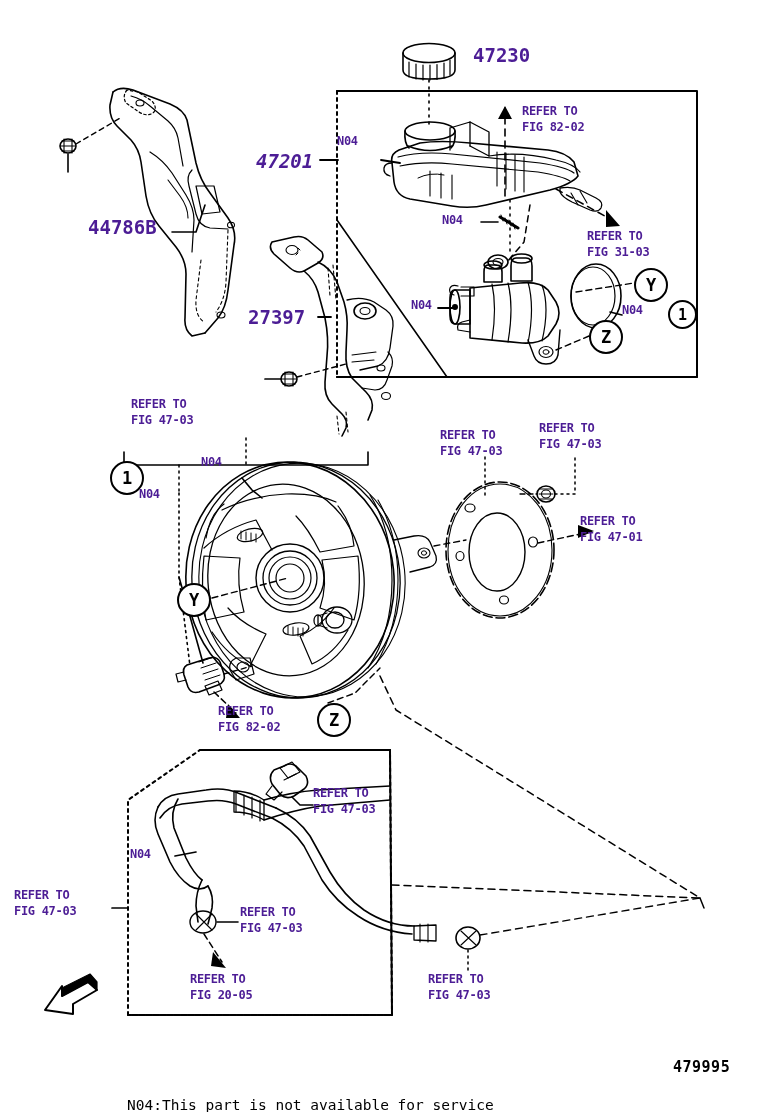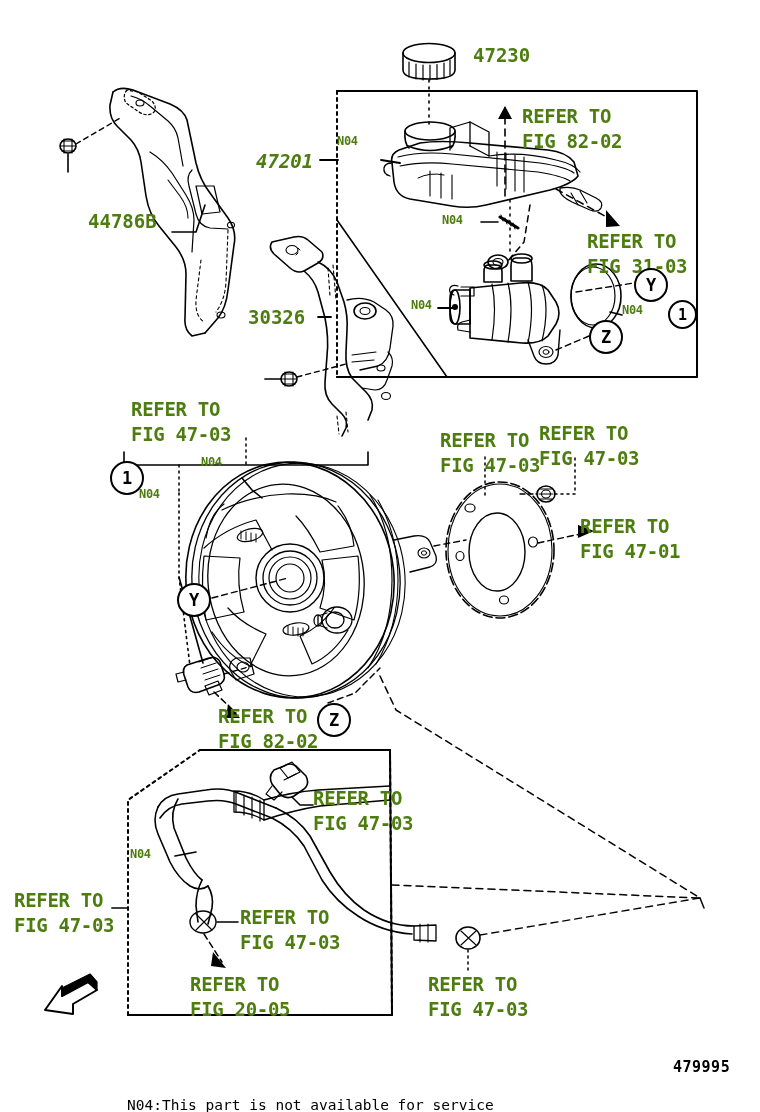--- a/index.html
+++ b/index.html
@@ -11,28 +11,28 @@
     position:relative;
     width:760px;height:1112px;
     background:#fff;
     overflow:hidden;
   }
   svg.layer{position:absolute;left:0;top:0;width:760px;height:1112px;overflow:visible;}
   .lbl{
     position:absolute;
     font-family:"DejaVu Sans Mono","Liberation Mono",monospace;
     font-weight:bold;
-    color:#4d7c0f;
+    color:#4c1d95;
     white-space:pre;
     line-height:1.18;
     letter-spacing:-0.3px;
   }
   .pn{font-size:19px;letter-spacing:0px;}
   .n04{font-size:12px;}
-  .refer{font-size:19px;line-height:1.32;}
+  .refer{font-size:12px;line-height:1.32;}
   .note{
     position:absolute;
     font-family:"DejaVu Sans Mono","Liberation Mono",monospace;
     font-weight:normal;font-size:14.5px;color:#000;white-space:pre;
   }
   .note-jp{font-weight:bold;font-size:15px;}
   .dnum{
     position:absolute;font-family:"DejaVu Sans Mono","Liberation Mono",monospace;
     font-weight:bold;font-size:15px;color:#000;letter-spacing:0.5px;
   }
@@ -388,22 +388,22 @@
       <g>
         <path d="M45,1010 L62,986 L62,996 L88,982 L97,990 L73,1004 L73,1014 Z" fill="#fff" stroke="#000" stroke-width="2"></path>
         <path d="M62,988 L90,974 L97,982 L97,990 L88,982 L62,996 Z" fill="#000" stroke="#000" stroke-width="1.2"></path>
       </g>
 
     </g>
   </svg>
 
   <div class="lbl pn" style="left:473px;top:44px;">47230</div>
   <div class="lbl pn" style="left:256px;top:150px;font-style:italic;">47201</div>
-  <div class="lbl pn" style="left:88px;top:210px;">44786B</div>
-  <div class="lbl pn" style="left:248px;top:306px;">30326</div>
+  <div class="lbl pn" style="left:88px;top:216px;">44786B</div>
+  <div class="lbl pn" style="left:248px;top:306px;">27397</div>
 
   <div class="lbl n04" style="left:337px;top:134px;">N04</div>
   <div class="lbl n04" style="left:442px;top:213px;">N04</div>
   <div class="lbl n04" style="left:411px;top:298px;">N04</div>
   <div class="lbl n04" style="left:622px;top:303px;">N04</div>
   <div class="lbl n04" style="left:201px;top:455px;">N04</div>
   <div class="lbl n04" style="left:139px;top:487px;">N04</div>
   <div class="lbl n04" style="left:130px;top:847px;">N04</div>
 
   <div class="lbl refer" style="left:522px;top:104px;"><span>REFER TO</span><br><span>FIG 82-02</span></div>

